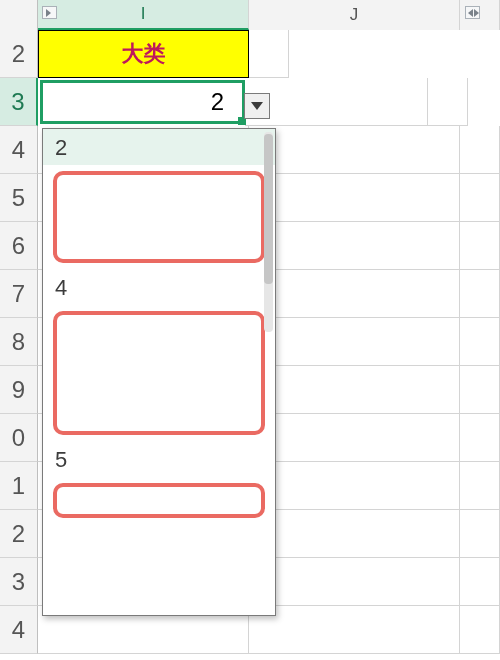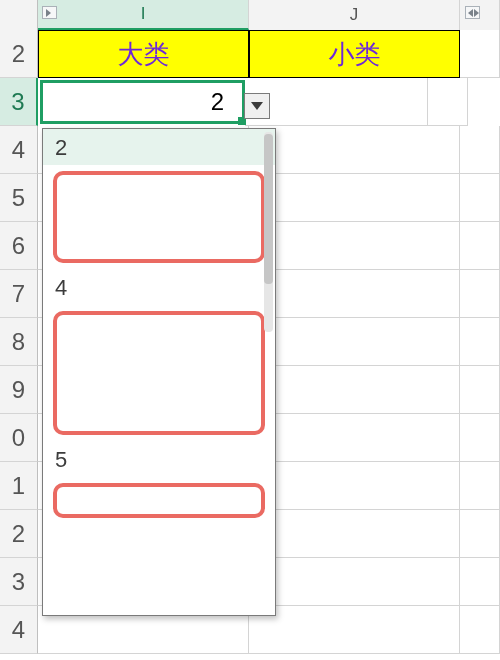--- a/index.html
+++ b/index.html
@@ -110,24 +110,24 @@
     display: flex;
     align-items: center;
     justify-content: center;
     font-size: 24px;
     position: relative;
   }
   .cell.k { width: 40px; }
 
   .header-cell {
     background: #ffff00;
-    font-weight: normal;
-    color: #6d28d9;
+    font-weight: bold;
+    color: #be185d;
     border: 1.5px solid #000000;
-    font-size: 26px;
+    font-size: 22px;
   }
 
   .active-cell {
     border: 3px solid #1f9e63;
     width: 205px;
     height: 44px;
     margin: 2px 0 0 2px;
     justify-content: flex-end;
     padding-right: 18px;
     background: #ffffff;
@@ -223,21 +223,20 @@
   <div class="row-header">1</div>
   <div class="row-header">2</div>
   <div class="row-header">3</div>
   <div class="row-header">4</div>
 </div>
 
 <div class="grid">
 
   <div class="row">
     <div class="cell header-cell">大类</div>
-    <div class="cell header-cell">小类</div>
     <div class="cell k"></div>
   </div>
 
   <div class="row">
     <div class="cell active-cell">
       <span>2</span>
       <div class="fill-handle"></div>
       <div class="dd-arrow">
         <svg viewBox="0 0 12 8">
           <polygon points="0,0 12,0 6,8" fill="#3c3c3c"></polygon>

